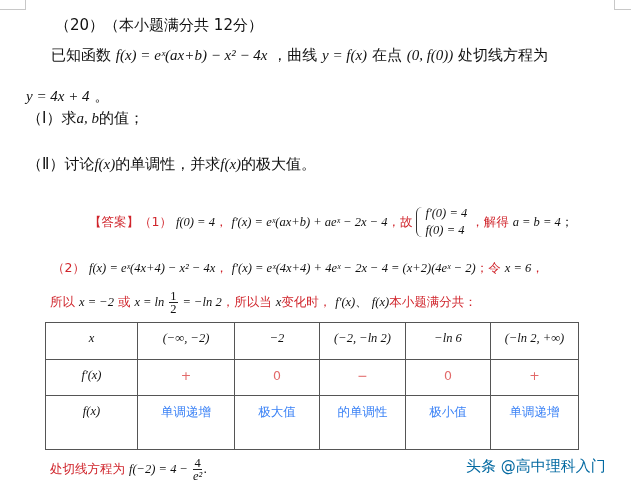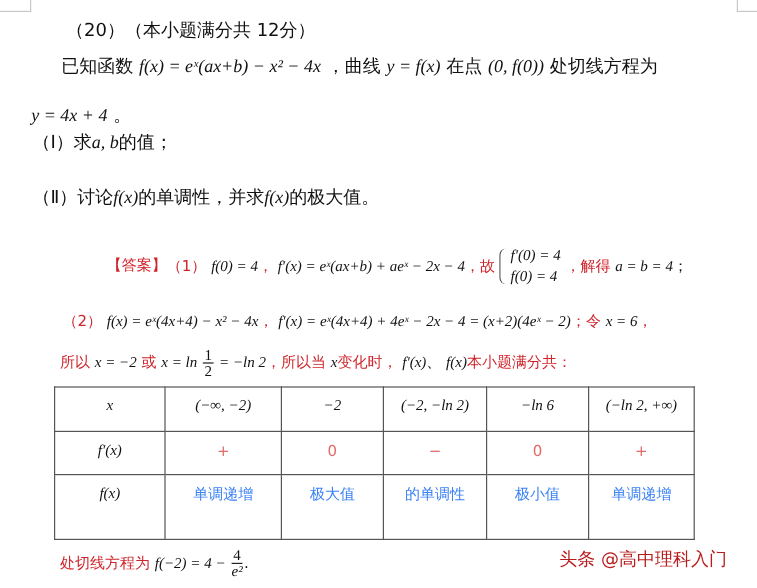--- a/index.html
+++ b/index.html
@@ -19,21 +19,21 @@
   .frac span { display:block; }
   .frac .num { border-bottom:1px solid #222; padding:0 1px; }
   .brace { display:inline-block; vertical-align:middle; position:relative; padding-left:9px; line-height:17px; }
   .brace:before { content:""; position:absolute; left:0; top:2px; bottom:2px; width:6px;
                   border-left:1.5px solid #333; border-radius:6px 0 0 6px; }
   table.var { position:absolute; left:45px; top:322px; border-collapse:collapse; }
   table.var td { border:1.5px solid #555; text-align:center; vertical-align:top;
                  font-size:12.5px; padding-top:8px; box-sizing:border-box; }
   .cell-red { color:#3b82f6; font-family:"DejaVu Sans", sans-serif; font-size:12.5px; }
   .sign { color:#e26a6a; font-size:11px; }
-  .watermark { font-size:15px; color:#b91c1c; font-family:"DejaVu Sans", sans-serif; }
+  .watermark { font-size:15px; color:#0369a1; font-family:"DejaVu Sans", sans-serif; }
   .watermark-bg { position:absolute; left:455px; top:452px; width:176px; height:30px;
                   background:rgba(255,255,255,0.85); }
 </style>
 </head>
 <body>
 
 <div class="corner-tl"></div>
 <div class="corner-tr"></div>
 
 <div class="abs q" style="left:27px; top:16px;margin-left:28px;">（20）（本小题满分共 12分）</div>

